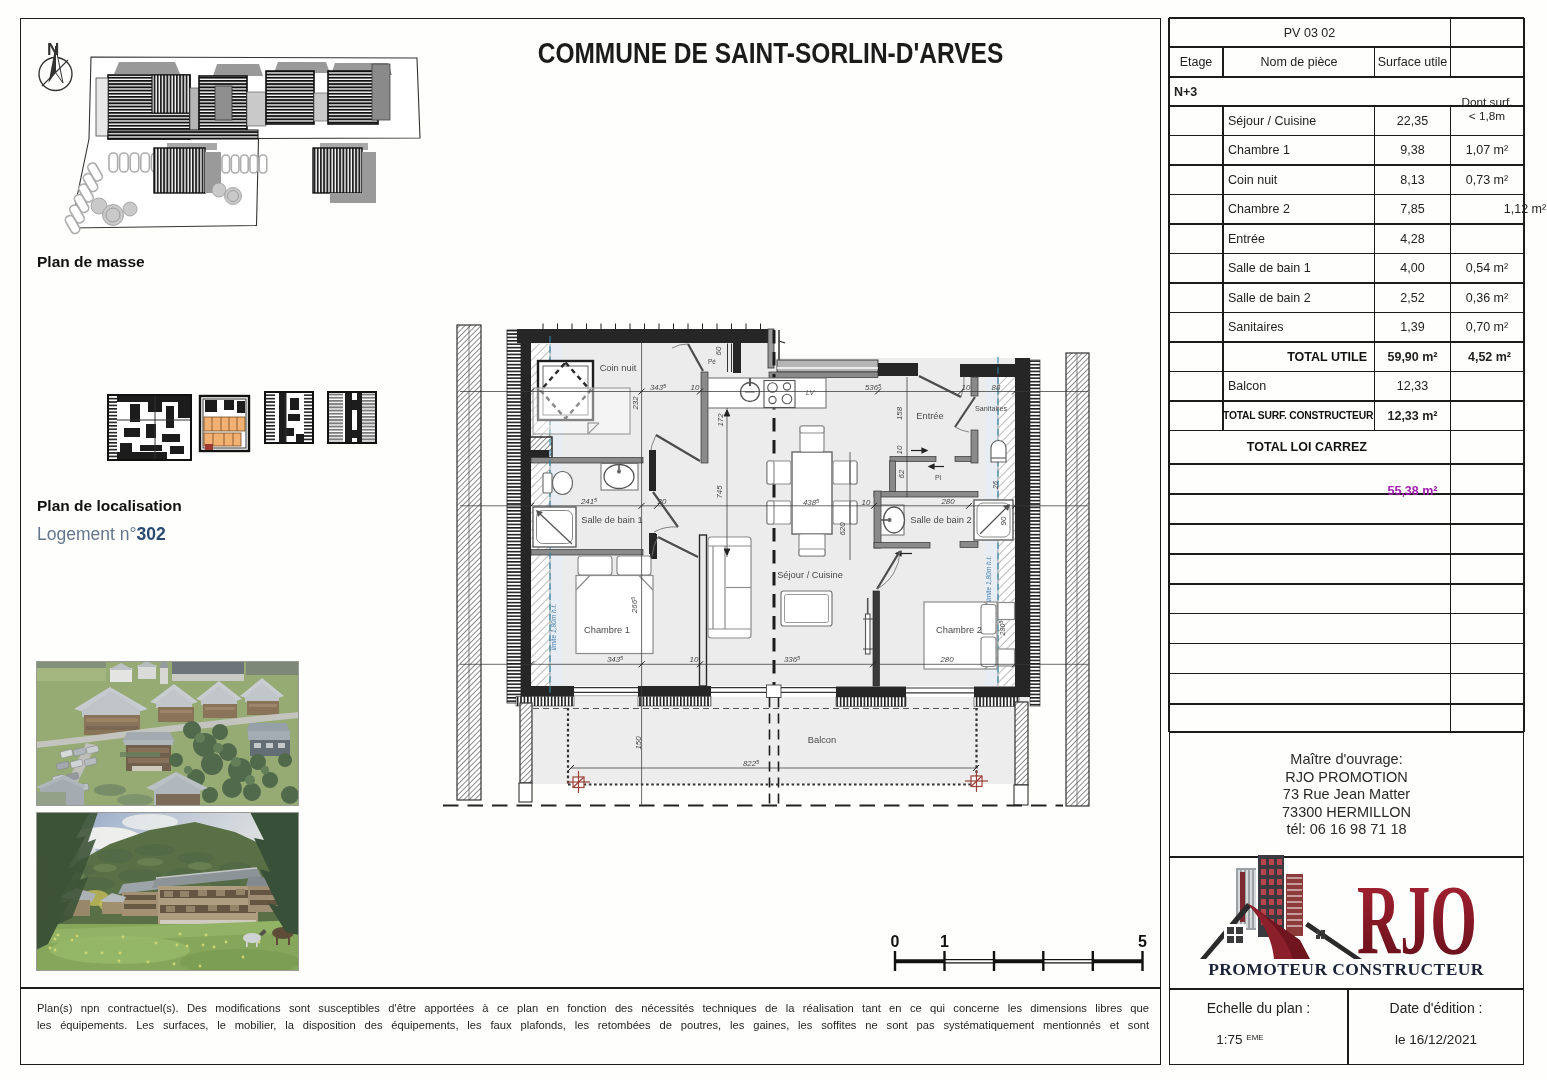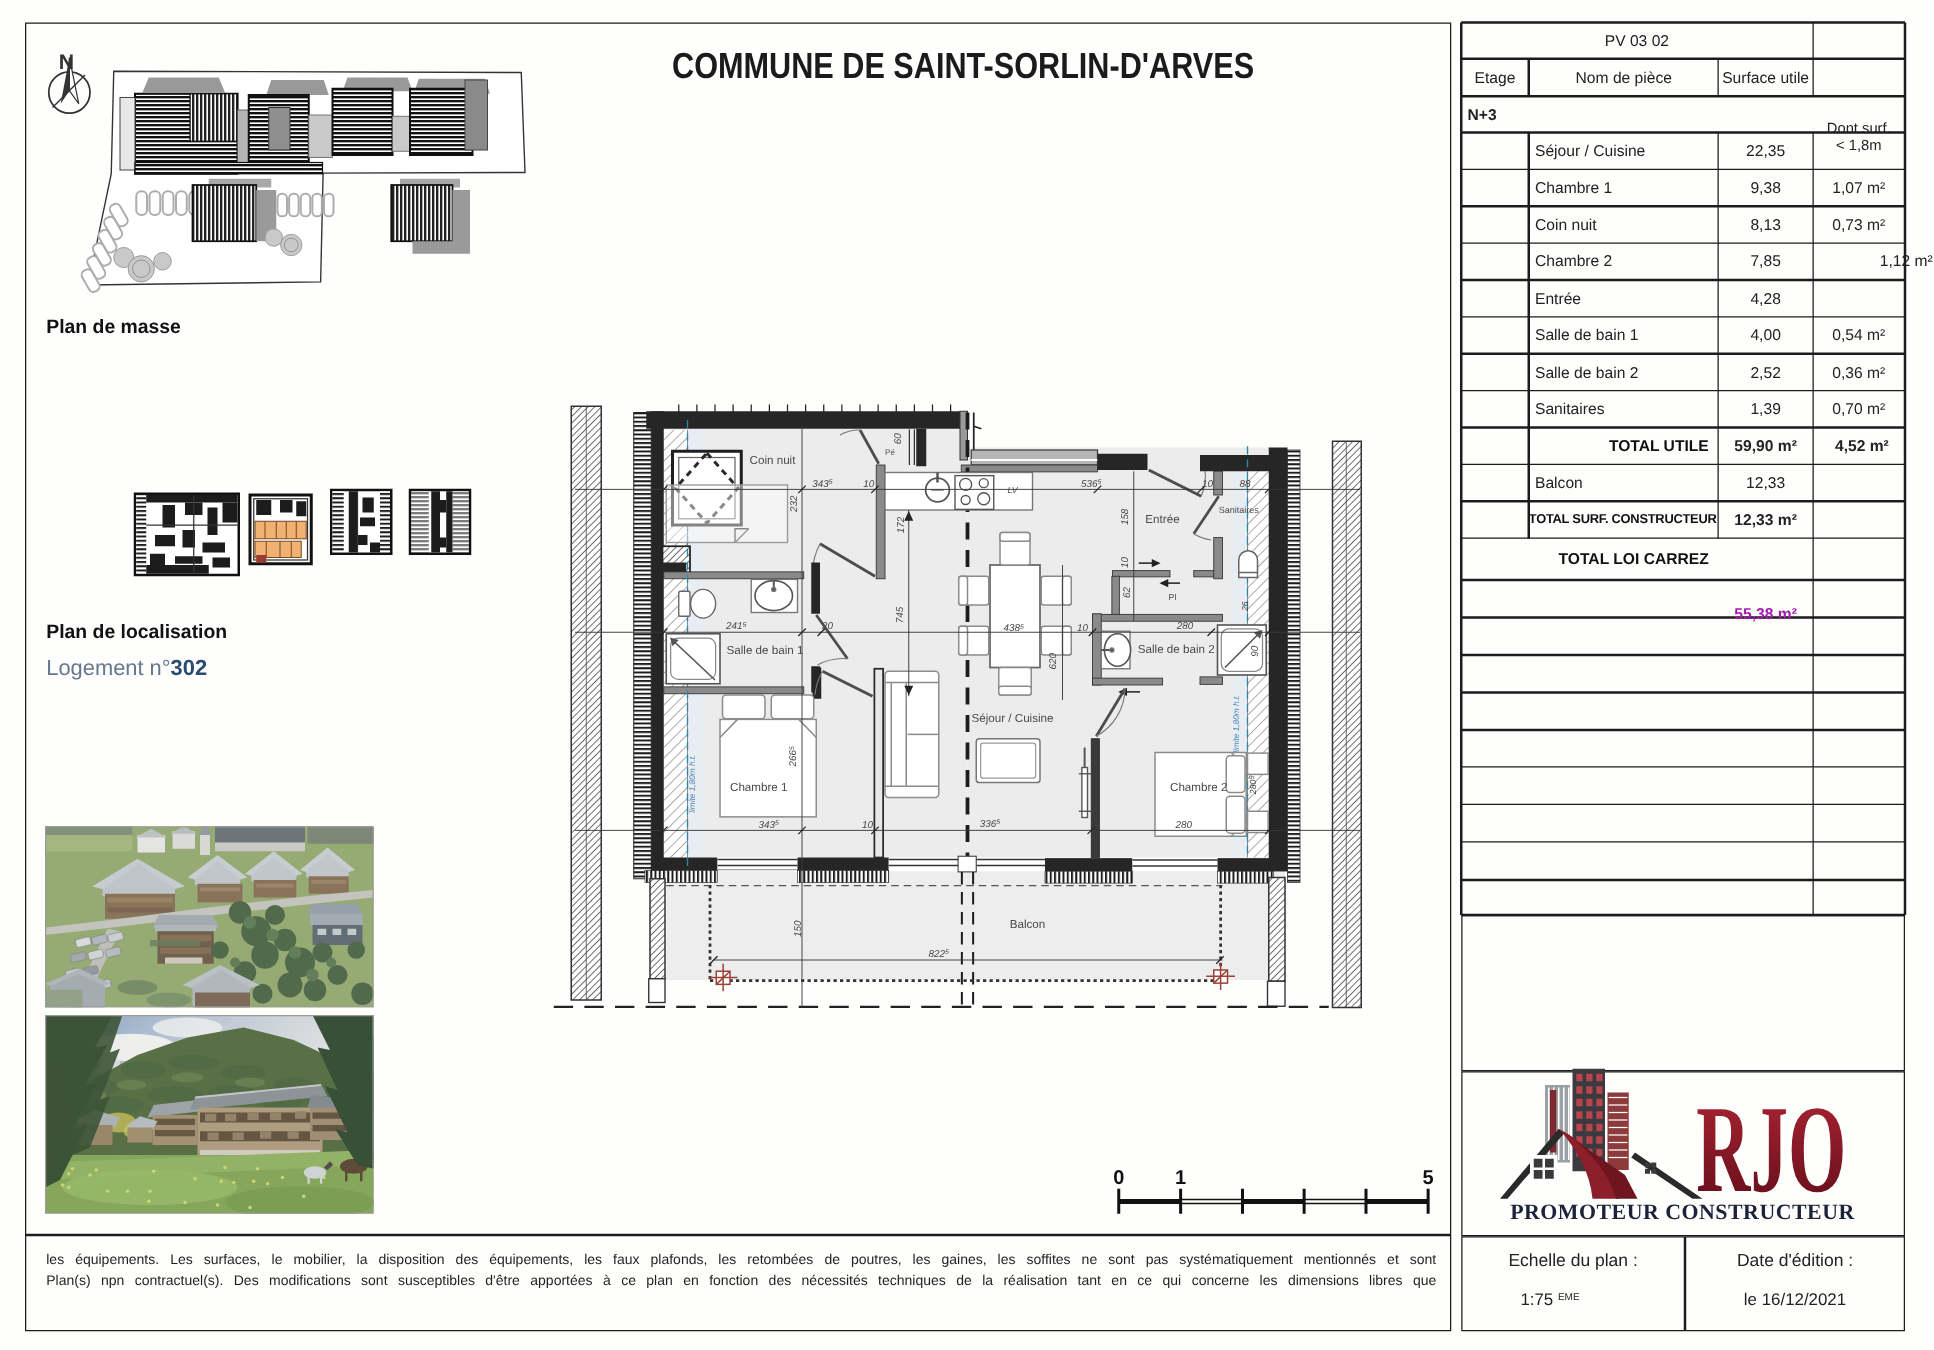--- a/index.html
+++ b/index.html
@@ -10,22 +10,22 @@
 </style>
 </head>
 <body>
 <div id="page">
 
 <div class="bx" style="left:20px;top:18px;width:1141px;height:970px;"></div>
 
 <div class="bx" style="left:20px;top:988px;width:1141px;height:77px;"></div>
 
 <div class="abs" style="left:37px;top:1002px;width:1112px;font-size:11.2px;color:#1f1f1f;">
+<div style="text-align:justify;text-align-last:justify;height:16.8px;white-space:normal;">Plan(s) npn contractuel(s). Des modifications sont susceptibles d'être apportées à ce plan en fonction des nécessités techniques de la réalisation tant en ce qui concerne les dimensions libres que</div>
 <div style="text-align:justify;text-align-last:justify;height:16.8px;">les équipements. Les surfaces, le mobilier, la disposition des équipements, les faux plafonds, les retombées de poutres, les gaines, les soffites ne sont pas systématiquement mentionnés et sont</div>
-<div style="text-align:justify;text-align-last:justify;height:16.8px;white-space:normal;">Plan(s) npn contractuel(s). Des modifications sont susceptibles d'être apportées à ce plan en fonction des nécessités techniques de la réalisation tant en ce qui concerne les dimensions libres que</div>
 </div>
 
 <div class="abs" style="left:440px;top:37px;width:660px;text-align:center;font-size:29px;font-weight:bold;color:#1b1b1b;"><span style="display:inline-block;transform:scaleX(0.845);transform-origin:50% 50%;white-space:nowrap;">COMMUNE DE SAINT-SORLIN-D'ARVES</span></div>
 
 <div class="abs" style="left:37px;top:253px;font-size:15.5px;font-weight:bold;color:#111;">Plan de masse</div>
 
 <div class="abs" style="left:37px;top:497px;font-size:15.5px;font-weight:bold;color:#111;">Plan de localisation</div>
 
 <div class="abs" style="left:37px;top:524px;font-size:17.5px;color:#64778c;">Logement n°<span style="font-weight:bold;color:#2b4a70;">302</span></div>
 
@@ -94,20 +94,23 @@
 <div class="abs" style="left:1374.5px;top:347.8px;width:76px;height:18px;font-size:12.5px;font-weight:normal;color:#222;text-align:center;line-height:18px;white-space:nowrap;"><b>59,90 m²</b></div>
 <div class="abs" style="left:1450px;top:347.8px;width:79px;height:18px;font-size:12.5px;font-weight:normal;color:#222;text-align:center;line-height:18px;white-space:nowrap;"><b>4,52 m²</b></div>
 <div class="abs" style="left:1228px;top:377.2px;width:142px;height:18px;font-size:12.5px;font-weight:normal;color:#222;text-align:left;line-height:18px;white-space:nowrap;">Balcon</div>
 <div class="abs" style="left:1374.5px;top:377.2px;width:76px;height:18px;font-size:12.5px;font-weight:normal;color:#222;text-align:center;line-height:18px;white-space:nowrap;">12,33</div>
 <div class="abs" style="left:1223px;top:406.8px;width:144px;height:18px;font-size:10.3px;font-weight:bold;color:#111;text-align:right;line-height:18px;white-space:nowrap;letter-spacing:-0.2px;">TOTAL SURF. CONSTRUCTEUR</div>
 <div class="abs" style="left:1374.5px;top:406.8px;width:76px;height:18px;font-size:12.5px;font-weight:normal;color:#222;text-align:center;line-height:18px;white-space:nowrap;"><b>12,33 m²</b></div>
 <div class="abs" style="left:1169px;top:438.2px;width:198px;height:18px;font-size:12.5px;font-weight:bold;color:#111;text-align:right;line-height:18px;white-space:nowrap;">TOTAL LOI CARREZ</div>
 <div class="abs" style="left:1374.5px;top:438.2px;width:76px;height:18px;font-size:12.5px;font-weight:bold;color:#a21caf;text-align:center;line-height:18px;margin-top:44px;">55,38 m²</div>
 
 <div class="bx" style="left:1169px;top:732px;width:355px;height:125px;"></div>
+<div class="abs" style="left:1169px;top:751px;width:355px;text-align:center;font-size:14.5px;color:#2a2a2a;line-height:17.5px;">
+Maître d'ouvrage:<br>RJO PROMOTION<br>73 Rue Jean Matter<br>73300 HERMILLON<br>tél: 06 16 98 71 18
+</div>
 
 <div class="bx" style="left:1169px;top:857px;width:355px;height:132px;"></div>
 
 <div class="bx" style="left:1169px;top:989px;width:179px;height:76px;"></div>
 <div class="abs" style="left:1169px;top:1000px;width:179px;text-align:center;font-size:14px;color:#222;">Echelle du plan :</div>
 <div class="abs" style="left:1169px;top:1032px;width:142px;text-align:center;font-size:13.5px;color:#222;">1:75 <span style="font-size:8px;vertical-align:4px;">EME</span></div>
 
 <div class="bx" style="left:1348px;top:989px;width:176px;height:76px;"></div>
 <div class="abs" style="left:1348px;top:1000px;width:176px;text-align:center;font-size:14px;color:#222;">Date d'édition :</div>
 <div class="abs" style="left:1348px;top:1032px;width:176px;text-align:center;font-size:13.5px;color:#222;">le 16/12/2021</div>

